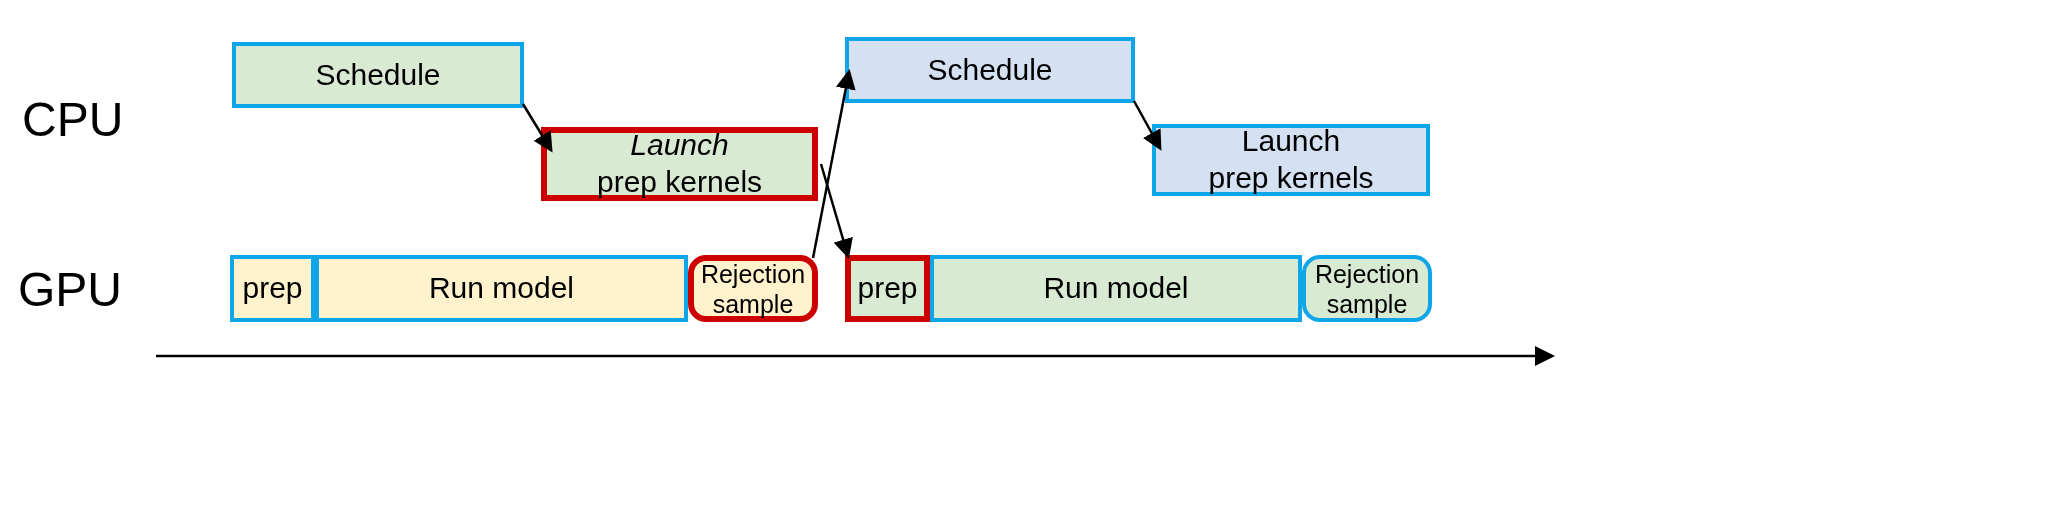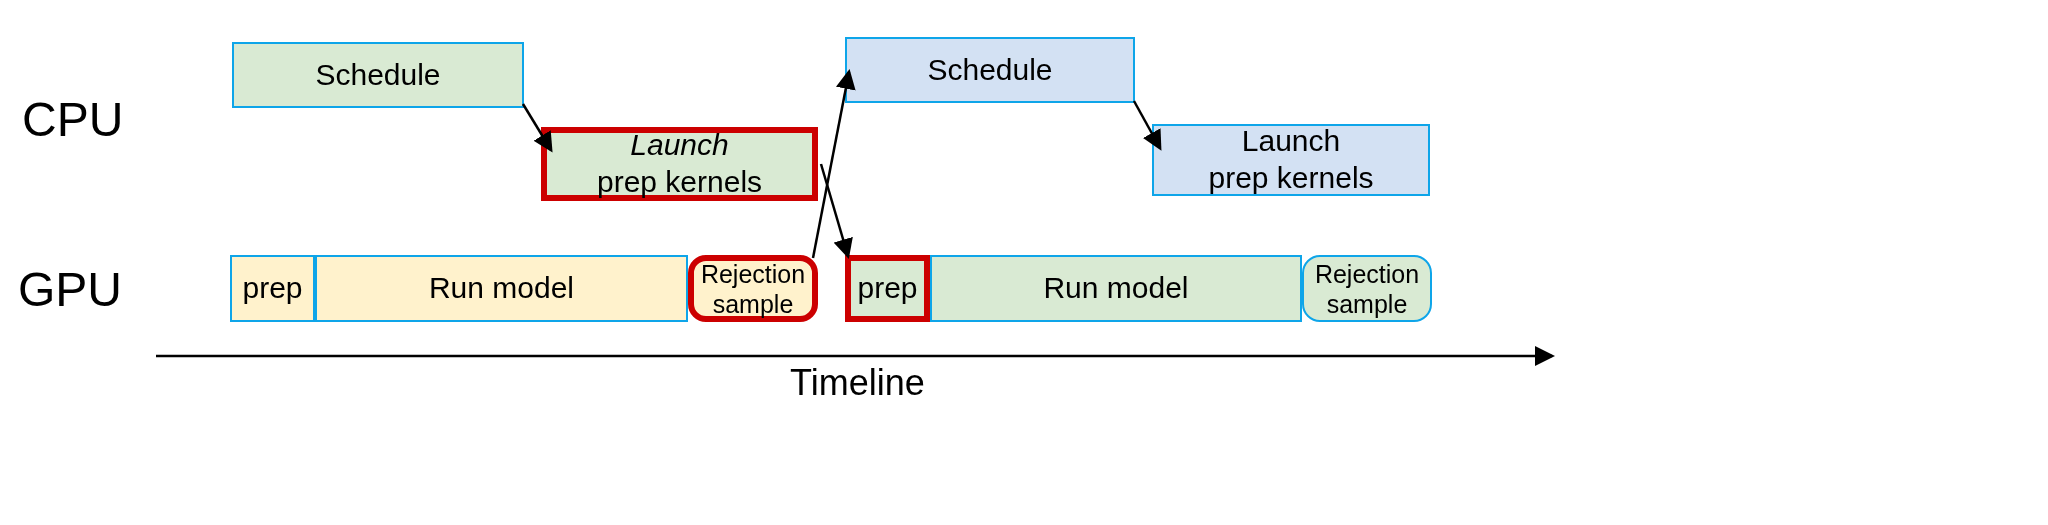--- a/index.html
+++ b/index.html
@@ -20,21 +20,21 @@
     font-size: 48px;
     color: #000000;
     line-height: 1;
   }
   .box {
     position: absolute;
     display: flex;
     flex-direction: column;
     align-items: center;
     justify-content: center;
-    border: 2px solid #0ea5e9;
+    border: 4px solid #0ea5e9;
     box-sizing: border-box;
     font-size: 30px;
     color: #000000;
     text-align: center;
     line-height: 1.22;
   }
   .green  { background: #d9ead3; }
   .blue   { background: #d3e1f3; }
   .yellow { background: #fff2cc; }
   .redborder { border: 6px solid #cc0000; }
@@ -110,15 +110,14 @@
         <path d="M0,0 L10,5 L0,10 z" fill="#000000"></path>
       </marker>
     </defs>
     <line x1="523" y1="104" x2="551" y2="150" stroke="#000000" stroke-width="2.5" marker-end="url(#arrowhead)"></line>
     <line x1="813" y1="258" x2="849" y2="72" stroke="#000000" stroke-width="2.5" marker-end="url(#arrowhead)"></line>
     <line x1="821" y1="164" x2="848" y2="256" stroke="#000000" stroke-width="2.5" marker-end="url(#arrowhead)"></line>
     <line x1="1134" y1="101" x2="1160" y2="148" stroke="#000000" stroke-width="2.5" marker-end="url(#arrowhead)"></line>
     <line x1="156" y1="356" x2="1552" y2="356" stroke="#000000" stroke-width="2.5" marker-end="url(#arrowhead)"></line>
   </svg>
 
-  <div class="timeline-label" style="left:790px; top:362px;">Timeline</div>
 
 </div>
 
 </body></html>

